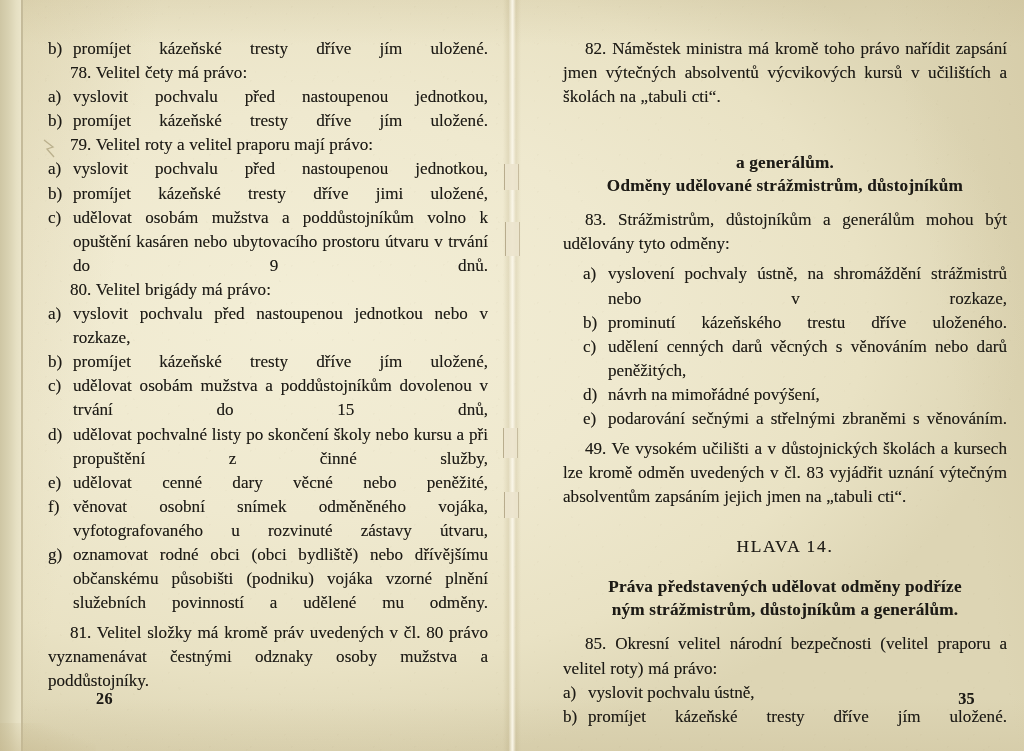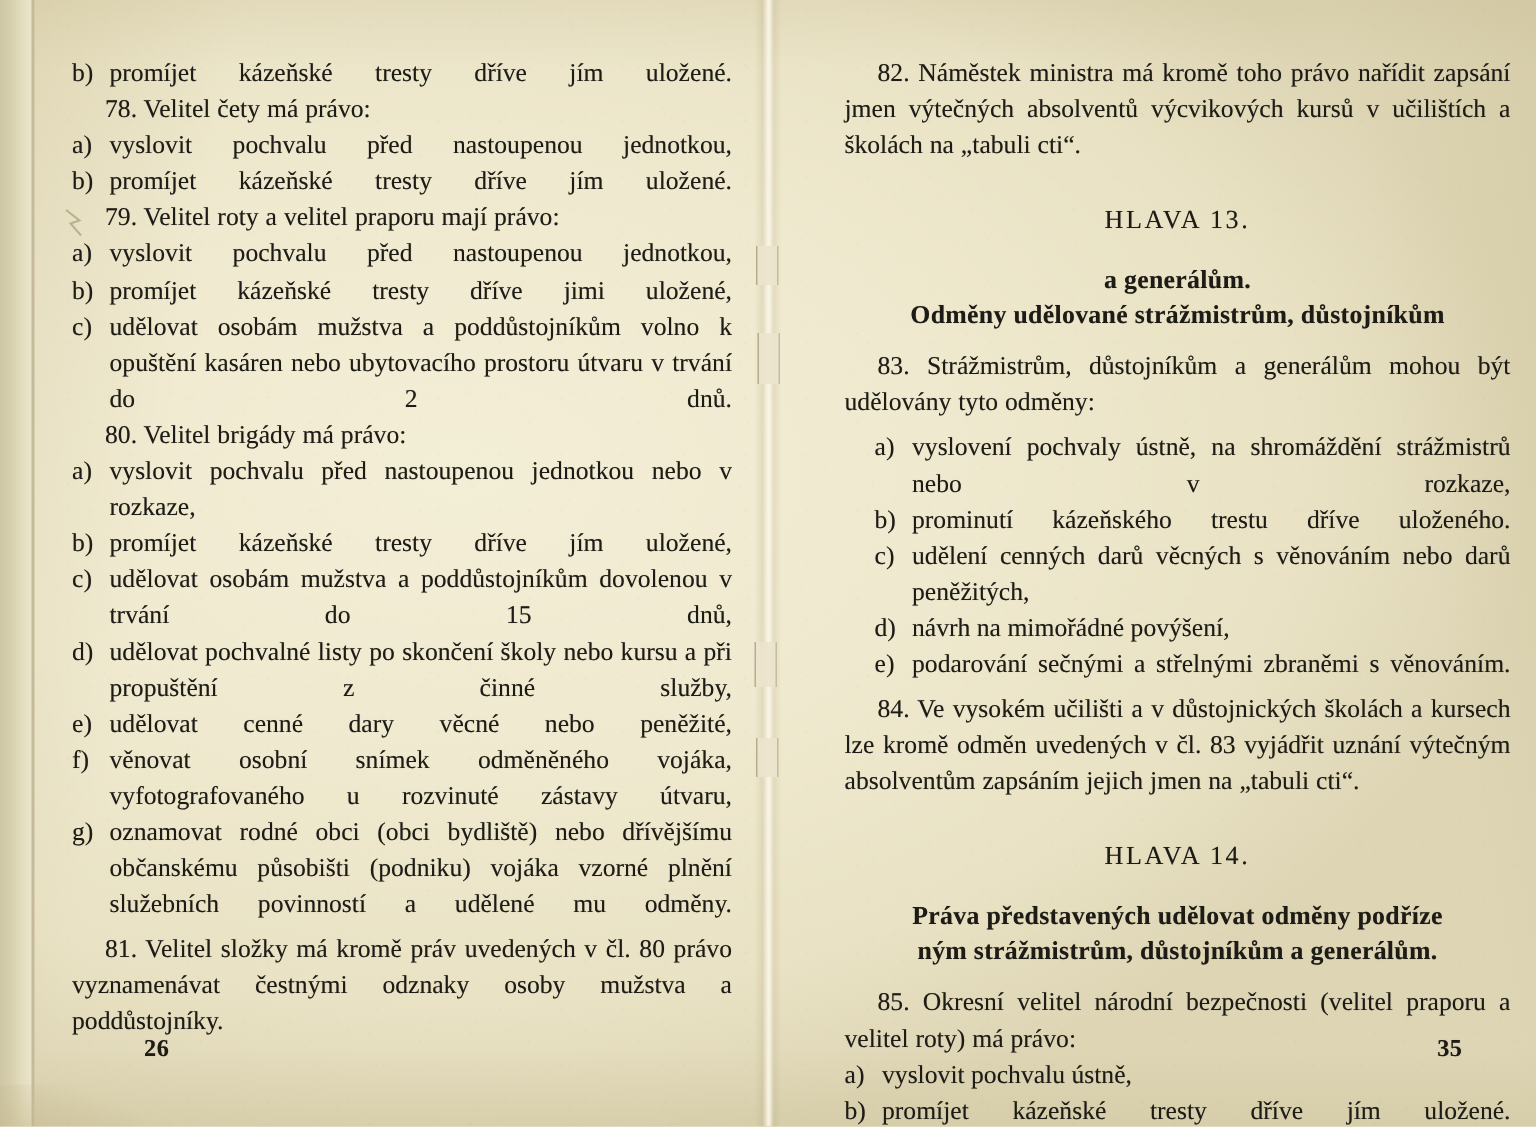--- a/index.html
+++ b/index.html
@@ -240,21 +240,21 @@
         <span class="tx">vyslovit pochvalu před nastoupenou jednot­kou,</span>
       </div>
 
       <div class="li just">
         <span class="mk">b)</span>
         <span class="tx">promíjet kázeňské tresty dříve jimi uložené,</span>
       </div>
 
       <div class="li just">
         <span class="mk">c)</span>
-        <span class="tx">udělovat osobám mužstva a poddůstojníkům volno k opuštění kasáren nebo ubytovacího prostoru útvaru v trvání do 2 dnů.</span>
+        <span class="tx">udělovat osobám mužstva a poddůstojníkům volno k opuštění kasáren nebo ubytovacího prostoru útvaru v trvání do 9 dnů.</span>
       </div>
 
       <p class="art">80. Velitel brigády má právo:</p>
 
       <div class="li just">
         <span class="mk">a)</span>
         <span class="tx">vyslovit pochvalu před nastoupenou jednot­kou nebo v rozkaze,</span>
       </div>
 
       <div class="li just">
@@ -295,21 +295,20 @@
     <div class="folio folio-left ink">26</div>
   </div>
 
   <div class="page page-right">
     <div class="col-body ink">
 
       <p class="art">82. Náměstek ministra má kromě toho právo nařídit zapsání jmen výtečných absolventů vý­cvikových kursů v učilištích a školách na „tabuli cti“.</p>
 
       <div class="gap-xl"></div>
 
-      <p class="hlava">HLAVA 13.</p>
 
       <div class="gap-l"></div>
 
       <p class="sect-title">a generálům.</p>
       <p class="sect-title">Odměny udělované strážmistrům, důstojníkům</p>
 
       <div class="gap-m"></div>
 
       <p class="art">83. Strážmistrům, důstojníkům a generálům mo­hou být udělovány tyto odměny:</p>
 
@@ -335,21 +334,21 @@
         <span class="tx">návrh na mimořádné povýšení,</span>
       </div>
 
       <div class="li ind just">
         <span class="mk">e)</span>
         <span class="tx">podarování sečnými a střelnými zbraněmi s vě­nováním.</span>
       </div>
 
       <div class="gap-s"></div>
 
-      <p class="art">84. Ve vysokém učilišti a v důstojnických ško­lách a kursech lze kromě odměn uvedených v čl. 83 vyjádřit uznání výtečným absolventům zapsá­ním jejich jmen na „tabuli cti“.</p>
+      <p class="art">49. Ve vysokém učilišti a v důstojnických ško­lách a kursech lze kromě odměn uvedených v čl. 83 vyjádřit uznání výtečným absolventům zapsá­ním jejich jmen na „tabuli cti“.</p>
 
       <div class="gap-xl"></div>
 
       <p class="hlava">HLAVA 14.</p>
 
       <div class="gap-l"></div>
 
       <p class="sect-title">Práva představených udělovat odměny podříze­</p>
       <p class="sect-title">ným strážmistrům, důstojníkům a generálům.</p>
 

